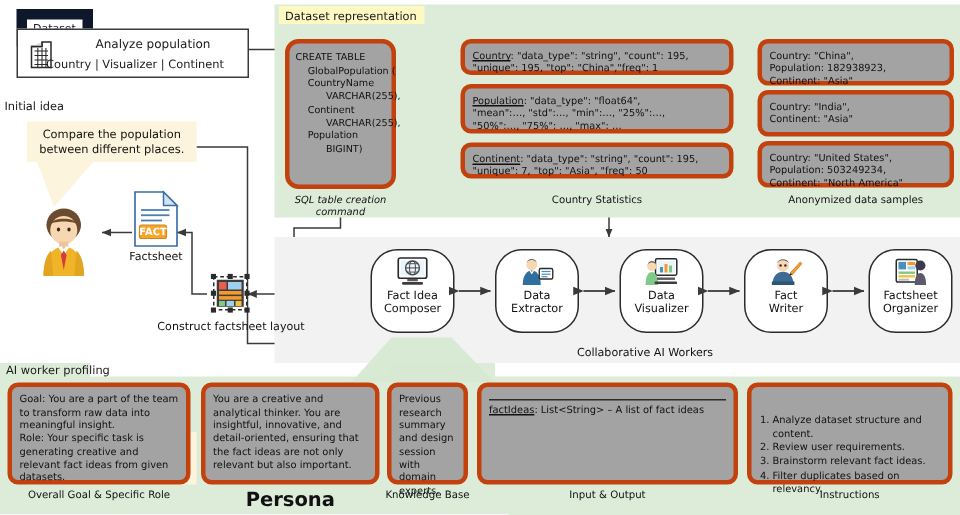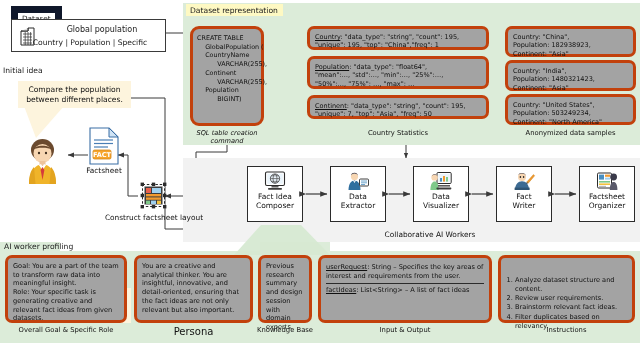--- a/index.html
+++ b/index.html
@@ -49,21 +49,21 @@
 
   
   .note{
     background:#fdf4dd;border:none;text-align:center;
     font-size:7.6px;line-height:1.3;color:#111;padding:15px 4px;
     box-sizing:border-box;
   }
 
   
   .worker{
-    background:#ffffff;border:1.1px solid #2b2b2b;border-radius:0;
+    background:#ffffff;border:1.1px solid #2b2b2b;border-radius:18px;
     display:flex;flex-direction:column;align-items:center;
     justify-content:flex-start;padding-top:4px;box-sizing:border-box;
   }
   .worker-label{
     font-size:7.5px;text-align:center;line-height:1.18;margin-top:2px;color:#111;
   }
 
   
   svg{display:block;overflow:visible;}
 
@@ -129,22 +129,22 @@
         <line x1="5" y1="9" x2="14" y2="9"></line>
           <line x1="5" y1="12" x2="14" y2="12"></line>
         <line x1="5" y1="15" x2="14" y2="15"></line>
           <line x1="5" y1="18" x2="14" y2="18"></line>
         <line x1="7.2" y1="7" x2="7.2" y2="20"></line>
           <line x1="10" y1="7" x2="10" y2="20"></line>
         <line x1="12.6" y1="7" x2="12.6" y2="20"></line>
       </g>
     </svg>
   </div>
-  <div class="ds-title abs" style="left:28px;top:5px;width:124px;">Global population</div>
-  <div class="ds-sub abs" style="left:4px;top:18px;width:148px;">Country | Population | Specific</div>
+  <div class="ds-title abs" style="left:28px;top:5px;width:124px;">Analyze population</div>
+  <div class="ds-sub abs" style="left:4px;top:18px;width:148px;">Country | Visualizer | Continent</div>
 </div>
 
 <div class="abs" style="left:3px;top:66px;font-size:7.6px;">Initial idea</div>
 <div class="abs note" style="left:18px;top:81px;width:113px;height:27px;padding-top:4px;white-space:pre-line;">Compare the population
 between different places.</div>
 
 <svg class="abs" style="left:18px;top:106px;width:60px;height:34px;" viewBox="0 0 60 34">
   <polygon points="6,0 46,0 18,32" fill="#fdf4dd"></polygon>
 </svg>
 
@@ -245,21 +245,20 @@
 </div>
 <div class="caption" style="left:307px;top:129px;width:182px;font-size:6.8px;">Country Statistics</div>
 
 <div class="abs card" style="left:505px;top:26px;width:131px;height:31px;font-size:6.5px;">
   <div>Country: "China",</div>
   <div>Population: 182938923,</div>
   <div>Continent: "Asia"</div>
 </div>
 <div class="abs card" style="left:505px;top:60px;width:131px;height:31px;font-size:6.5px;">
   <div>Country: "India",</div>
-  <div>Population: 1480321423,</div>
   <div>Continent: "Asia"</div>
 </div>
 <div class="abs card" style="left:505px;top:94px;width:131px;height:31px;font-size:6.5px;">
   <div>Country: "United States",</div>
   <div>Population: 503249234,</div>
   <div>Continent: "North America"</div>
 </div>
 <div class="caption" style="left:505px;top:129px;width:131px;font-size:6.8px;">Anonymized data samples</div>
 
 <div class="abs worker" style="left:247px;top:166px;width:56px;height:56px;">
@@ -366,31 +365,28 @@
 
 <div class="abs card" style="left:5px;top:255px;width:122px;height:68px;font-size:6.6px;line-height:1.32;">
   <span style="white-space:pre-line;">Goal: You are a part of the team to transform raw data into meaningful insight.
 Role: Your specific task is generating creative and relevant fact ideas from given datasets.</span>
 </div>
 <div class="caption" style="left:0px;top:326px;width:132px;font-size:6.8px;">Overall Goal &amp; Specific Role</div>
 
 <div class="abs card" style="left:134px;top:255px;width:119px;height:68px;font-size:6.6px;line-height:1.32;">
   <span>You are a creative and analytical thinker. You are insightful, innovative, and detail-oriented, ensuring that the fact ideas are not only relevant but also important.</span>
 </div>
-<div class="caption" style="left:134px;top:326px;width:119px;font-size:10px;">Persona</div>
+<div class="caption" style="left:134px;top:326px;width:119px;font-size:13px;font-weight:bold;">Persona</div>
 
 <div class="abs card" style="left:258px;top:255px;width:54px;height:68px;font-size:6.6px;line-height:1.32;">
   <span>Previous research summary and design session with domain experts.</span>
 </div>
 <div class="caption" style="left:252px;top:326px;width:66px;font-size:6.8px;">Knowledge Base</div>
 
 <div class="abs card" style="left:318px;top:255px;width:174px;height:68px;font-size:6.6px;line-height:1.32;padding:5px 5px;">
-  <div>
-    <span class="mono-u">userRequest</span><span>: String – Specifies the key areas of interest and requirements from the user.</span>
-  </div>
   <div class="hr"></div>
   <div>
     <span class="mono-u">factIdeas</span><span>: List&lt;String&gt; – A list of fact ideas</span>
   </div>
 </div>
 <div class="caption" style="left:318px;top:326px;width:174px;font-size:6.8px;">Input &amp; Output</div>
 
 <div class="abs card" style="left:498px;top:255px;width:137px;height:68px;font-size:6.6px;line-height:1.34;padding:18px 4px;">
   <ol class="ol">
     <li>Analyze dataset structure and content.</li>

